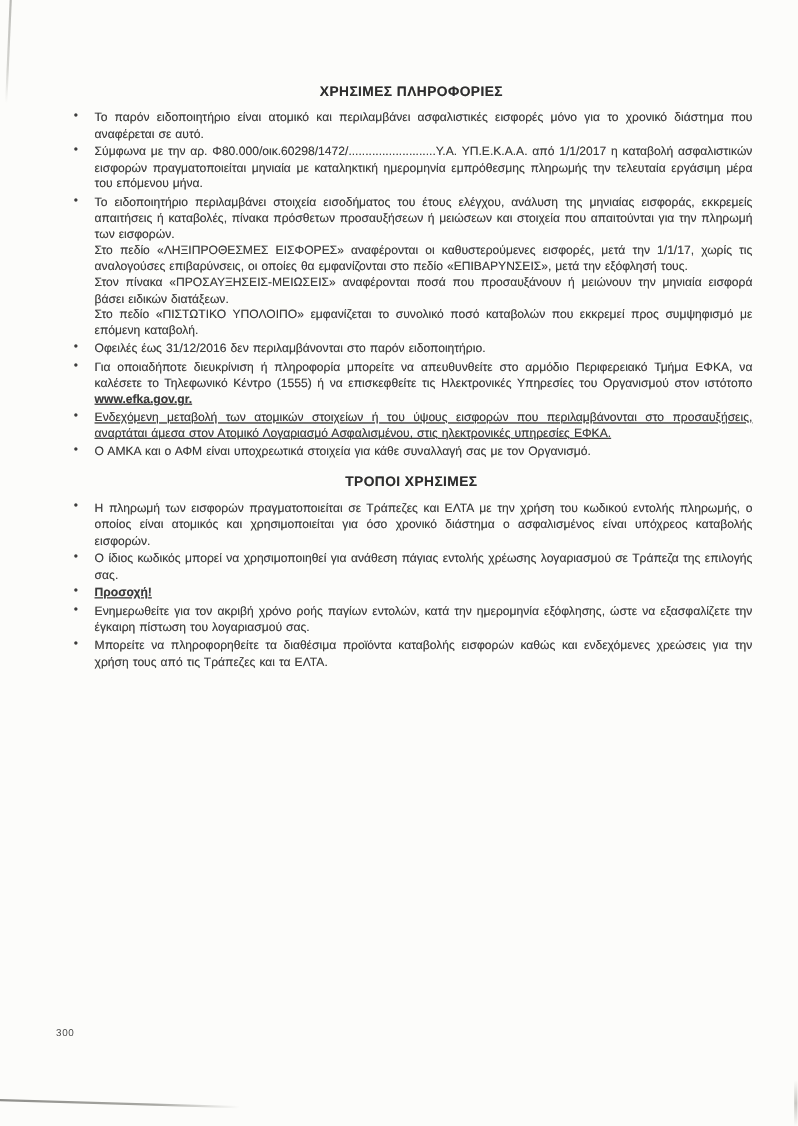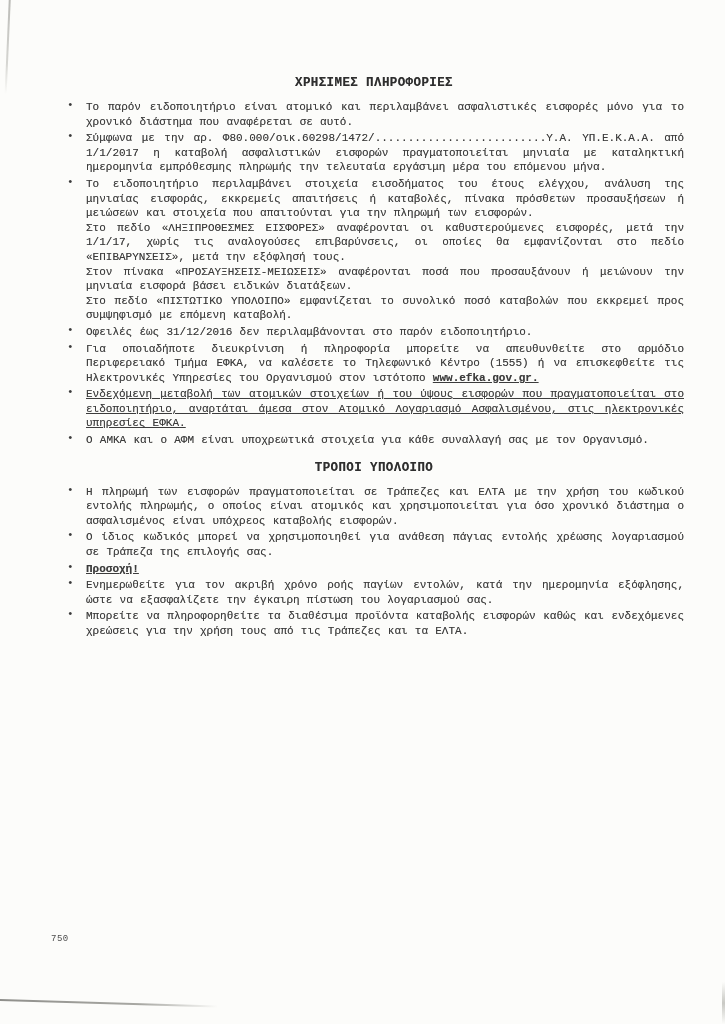--- a/index.html
+++ b/index.html
@@ -4,21 +4,21 @@
 <style>
   * { margin:0; padding:0; box-sizing:border-box; }
   html,body { width:725px; height:1024px; }
   body {
     position:relative;
     background:#fcfcfa;
     font-family:"Liberation Sans", sans-serif;
     color:#3c3c3c;
     overflow:hidden;
   }
-  .page { position:absolute; inset:0;font-family:Liberation Mono, monospace; }
+  .page { position:absolute; inset:0; }
   .content-area {
     position:absolute;
     left:64px; top:76px; width:620px;
   }
   .sec-title {
     text-align:center;
     font-size:12.5px;
     font-weight:bold;
     color:#2e2e2e;
     letter-spacing:0.4px;
@@ -120,34 +120,34 @@
           </li>
           <li>
             <span class="marker">•</span>
             <div class="content">
               <div class="block"><span>Για οποιαδήποτε διευκρίνιση ή πληροφορία μπορείτε να απευθυνθείτε στο αρμόδιο Περιφερειακό Τμήμα ΕΦΚΑ, να καλέσετε το Τηλεφωνικό Κέντρο (1555) ή  να επισκεφθείτε τις Ηλεκτρονικές Υπηρεσίες του Οργανισμού στον ιστότοπο </span><span class="b u">www.efka.gov.gr.</span></div>
             </div>
           </li>
           <li>
             <span class="marker">•</span>
             <div class="content">
-              <div class="block"><span class="u">Ενδεχόμενη μεταβολή των ατομικών στοιχείων ή του ύψους εισφορών που πραγματοποιείται στο ειδοποιητήριο, αναρτάται άμεσα στον Ατομικό Λογαριασμό Ασφαλισμένου, στις ηλεκτρονικές υπηρεσίες ΕΦΚΑ.</span></div>
+              <div class="block"><span class="u">Ενδεχόμενη μεταβολή των ατομικών στοιχείων ή του ύψους εισφορών που περιλαμβάνονται στο προσαυξήσεις, αναρτάται άμεσα στον Ατομικό Λογαριασμό Ασφαλισμένου, στις ηλεκτρονικές υπηρεσίες ΕΦΚΑ.</span></div>
             </div>
           </li>
           <li>
             <span class="marker">•</span>
             <div class="content">
               <div class="block"><span>Ο ΑΜΚΑ και ο ΑΦΜ είναι υποχρεωτικά  στοιχεία για κάθε συναλλαγή σας με τον Οργανισμό.</span></div>
             </div>
           </li>
         </ul>
     </section>
 
     <section>
-      <h1 class="sec-title second">ΤΡΟΠΟΙ ΥΠΟΛΟΙΠΟ</h1>
+      <h1 class="sec-title second">ΤΡΟΠΟΙ ΧΡΗΣΙΜΕΣ</h1>
       <ul class="bullets">
           <li>
             <span class="marker">•</span>
             <div class="content">
               <div class="block"><span>Η πληρωμή των εισφορών πραγματοποιείται σε Τράπεζες και ΕΛΤΑ με την χρήση του  κωδικού εντολής πληρωμής, ο οποίος είναι ατομικός και χρησιμοποιείται για όσο χρονικό διάστημα ο ασφαλισμένος είναι υπόχρεος καταβολής εισφορών.</span></div>
             </div>
           </li>
           <li>
             <span class="marker">•</span>
             <div class="content">
@@ -170,18 +170,18 @@
             <span class="marker">•</span>
             <div class="content">
               <div class="block"><span>Μπορείτε να πληροφορηθείτε τα  διαθέσιμα προϊόντα  καταβολής εισφορών καθώς και ενδεχόμενες χρεώσεις για την χρήση τους από τις Τράπεζες και τα ΕΛΤΑ.</span></div>
             </div>
           </li>
         </ul>
     </section>
 
   </div>
 
-  <div class="page-number">750</div>
+  <div class="page-number">300</div>
 
   <div class="scan-line-bottom"></div>
   <div class="scan-edge-right"></div>
 
 </div>
 
 </body></html>

